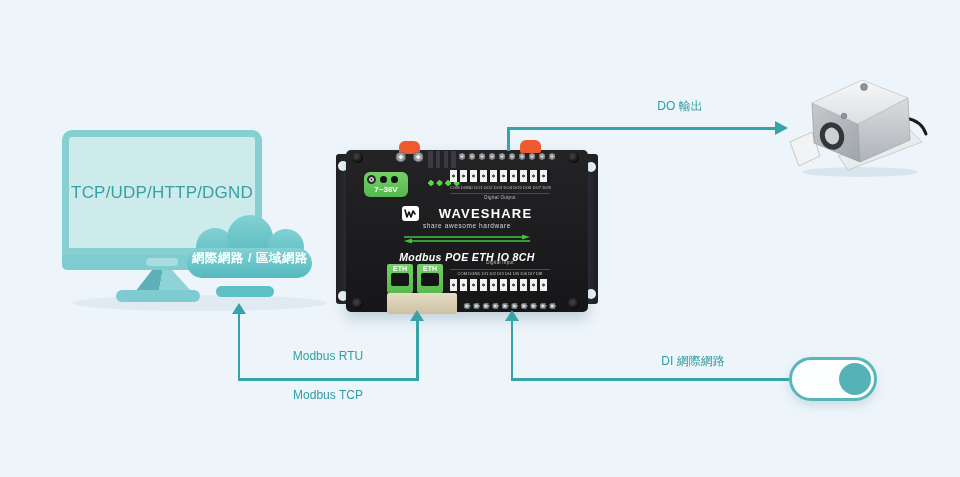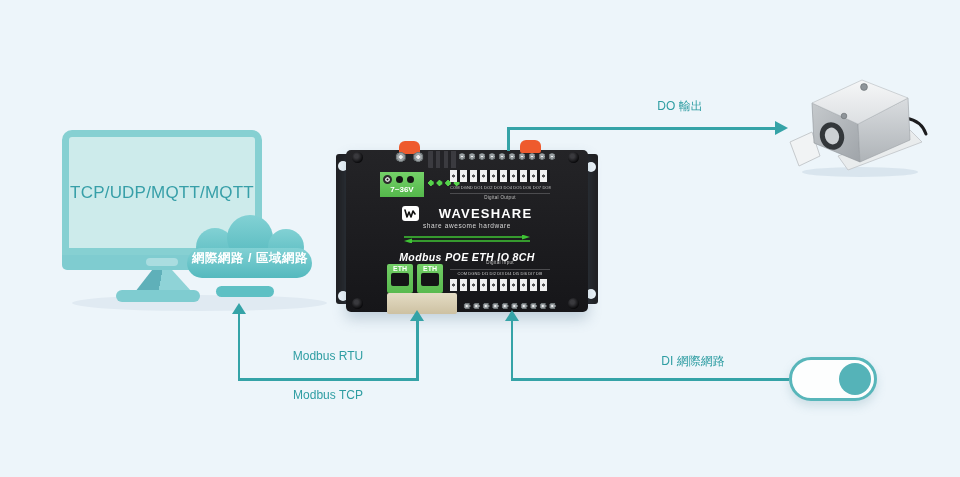--- a/index.html
+++ b/index.html
@@ -53,22 +53,22 @@
     background:radial-gradient(circle at 40% 38%, #3a3a3e 20%, #0a0a0c 70%); }
   .orange-btn { position:absolute; width:21px; height:13px; background:#ee5a2d;
     border-radius:6px 6px 2px 2px; }
   .green-block { background:linear-gradient(#74d168,#55b84c); border-radius:2px; }
   .screws-10 { background-image:radial-gradient(circle 3.3px at 5px 50%, #ededed 0 1.1px, #9aa0a3 1.1px 2.5px, #6d7476 2.5px 3.3px, transparent 3.4px);
     background-size:10px 100%; background-repeat:repeat-x; }
   .screws-2 { background-image:radial-gradient(circle 5px at 50% 50%, #ededed 0 1.6px, #9aa0a3 1.6px 3.8px, #6d7476 3.8px 5px, transparent 5.1px);
     background-size:17.5px 100%; background-repeat:repeat-x; }
   .dip-block { position:absolute; left:92px; top:11px; width:31px; height:17px; background:#232327;
     background-image:repeating-linear-gradient(90deg,#3b3b40 0 4.5px,#232327 4.5px 7.8px); border-radius:1px; }
-  .power-block { position:absolute; left:44px; top:32px; width:44px; height:25px;
-    background:linear-gradient(#74d168,#55b84c); border-radius:0; }
+  .power-block { position:absolute; left:28px; top:32px; width:44px; height:25px;
+    background:linear-gradient(#74d168,#55b84c); border-radius:6px; }
   .power-jacks { position:absolute; left:3px; top:2px; width:38px; height:10px; display:flex; align-items:center; gap:4px; }
   .jack-ring { width:9px; height:9px; border-radius:50%; background:#111; border:2px solid #2c2c2c;
     box-shadow:inset 0 0 0 1.5px #e8e8e8; }
   .jack-dot { width:7px; height:7px; border-radius:50%; background:#141414; }
   .power-text { position:absolute; left:0; top:13px; width:100%; text-align:center;
     color:#ffffff; font-size:8px; font-weight:bold; }
   .leds { position:absolute; left:92px; top:40px; width:34px; height:6px;
     background-image:radial-gradient(circle 3px at 3px 50%, #55d34a 0 2.6px, transparent 2.8px);
     background-size:8.6px 100%; background-repeat:repeat-x; }
   .pad-row { position:absolute; width:100px; height:12px;
@@ -104,21 +104,21 @@
 </style>
 </head>
 <body>
 
 <div id="canvas">
 
   <div class="ground-shadow"></div>
 
   <div>
     <div class="monitor-frame">
-      <div class="screen-text">TCP/UDP/MQTT/MQTT</div>
+      <div class="screen-text">TCP/UDP/HTTP/DGND</div>
     </div>
     <div class="monitor-bezel"></div>
     <div class="bezel-pill"></div>
     <div class="monitor-stand"></div>
     <div class="monitor-base"></div>
   </div>
 
   <svg class="cloud-svg" viewBox="0 0 140 100">
     <defs>
       <linearGradient id="cloudGrad" x1="0" y1="0" x2="0" y2="1">

